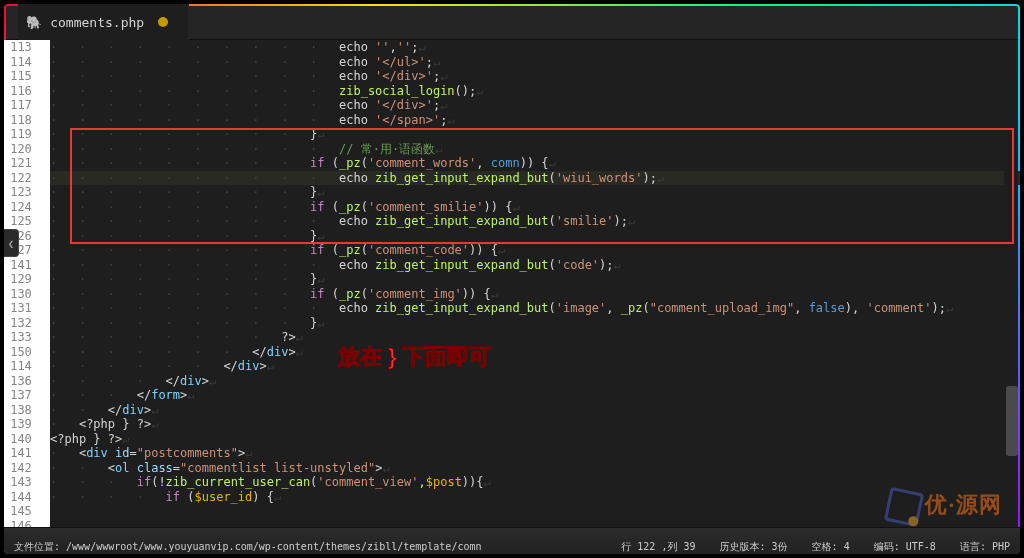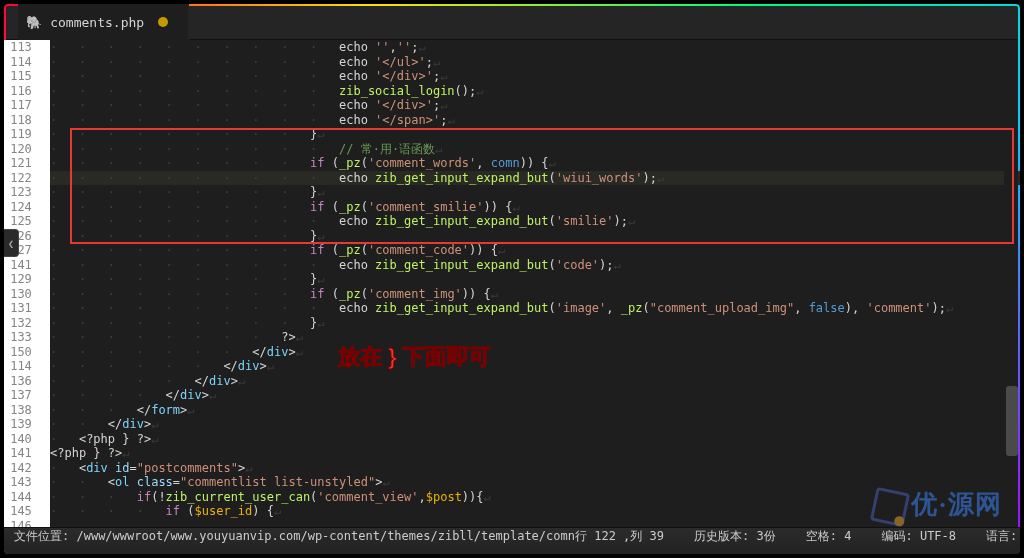--- a/index.html
+++ b/index.html
@@ -26,25 +26,25 @@
 .num,.bool{color:#569cd6}
 .com{color:#6a9955}
 .punc{color:#d4d4d4}
 .var{color:#eab308}
 .ws{color:#3a3a3a}
 .redbox{position:absolute;border:2px solid #e53935;pointer-events:none}
 .arrow-svg{position:absolute;pointer-events:none}
 .anno{position:absolute;font-size:22px;font-weight:bold;color:#e53935;-webkit-text-stroke:1px #780000;font-family:"Microsoft YaHei",sans-serif;pointer-events:none}
 .minimap{position:absolute;right:2px;top:36px;width:14px;height:460px;background:#1e1e1e}
 .mm-thumb{position:absolute;right:0;top:310px;width:12px;height:70px;background:#4a4a4a;border-radius:3px}
-.statusbar{position:absolute;bottom:0;left:0;right:0;height:26px;background:linear-gradient(#2b2b2b,#222);color:#ccc;font-size:12px;display:flex;align-items:flex-start;padding:0 10px;border-top:1px solid #111}
+.statusbar{position:absolute;bottom:0;left:0;right:0;height:26px;background:linear-gradient(#2b2b2b,#222);color:#ccc;font-size:10px;display:flex;align-items:flex-end;padding:0 10px;border-top:1px solid #111}
 .sb-left{flex:0 0 auto}
-.sb-right{flex:1;display:flex;justify-content:flex-end;gap:30px}
+.sb-right{flex:1;display:flex;justify-content:flex-end;gap:24px}
 .sb-item{white-space:nowrap}
-.watermark{position:absolute;right:18px;bottom:30px;font-size:26px;font-weight:bold;color:#3b82f6;opacity:.55;font-family:"Microsoft YaHei";letter-spacing:1px;pointer-events:none}
+.watermark{position:absolute;right:18px;bottom:30px;font-size:22px;font-weight:bold;color:#f97316;opacity:.55;font-family:"Microsoft YaHei";letter-spacing:1px;pointer-events:none}
 .wm-icon{display:inline-block;width:28px;height:28px;border:3px solid #4a5bb5;border-radius:4px;transform:rotate(12deg);vertical-align:middle;margin-right:4px;position:relative}
 .wm-icon:after{content:"";position:absolute;width:10px;height:10px;background:#e0a030;border-radius:50%;right:-3px;bottom:-3px}
 .expand-handle{position:absolute;left:0;top:225px;width:14px;height:26px;background:#2a2a2a;border:1px solid #444;border-left:none;border-radius:0 4px 4px 0;color:#aaa;display:flex;align-items:center;justify-content:center;font-size:10px}
 </style>
 </head>
 <body>
 
 <div class="frame">
 
   <div class="tabbar">
@@ -109,21 +109,20 @@
         <div class="line"><span class="indent">·   ·   ·   ·   ·   ·   ·   ·   ·   </span><span class="punc">}</span><span class="ws">↵</span></div>
         <div class="line"><span class="indent">·   ·   ·   ·   ·   ·   ·   ·   ·   </span><span class="kw">if</span><span class="punc"> (</span><span class="fn">_pz</span><span class="punc">(</span><span class="str">'comment_code'</span><span class="punc">)) {</span><span class="ws">↵</span></div>
         <div class="line"><span class="indent">·   ·   ·   ·   ·   ·   ·   ·   ·   ·   </span><span class="punc">echo </span><span class="fn">zib_get_input_expand_but</span><span class="punc">(</span><span class="str">'code'</span><span class="punc">);</span><span class="ws">↵</span></div>
         <div class="line"><span class="indent">·   ·   ·   ·   ·   ·   ·   ·   ·   </span><span class="punc">}</span><span class="ws">↵</span></div>
         <div class="line"><span class="indent">·   ·   ·   ·   ·   ·   ·   ·   ·   </span><span class="kw">if</span><span class="punc"> (</span><span class="fn">_pz</span><span class="punc">(</span><span class="str">'comment_img'</span><span class="punc">)) {</span><span class="ws">↵</span></div>
         <div class="line"><span class="indent">·   ·   ·   ·   ·   ·   ·   ·   ·   ·   </span><span class="punc">echo </span><span class="fn">zib_get_input_expand_but</span><span class="punc">(</span><span class="str">'image'</span><span class="punc">, </span><span class="fn">_pz</span><span class="punc">(</span><span class="str">"comment_upload_img"</span><span class="punc">, </span><span class="bool">false</span><span class="punc">), </span><span class="str">'comment'</span><span class="punc">);</span><span class="ws">↵</span></div>
         <div class="line"><span class="indent">·   ·   ·   ·   ·   ·   ·   ·   ·   </span><span class="punc">}</span><span class="ws">↵</span></div>
         <div class="line"><span class="indent">·   ·   ·   ·   ·   ·   ·   ·   </span><span class="punc">?&gt;</span><span class="ws">↵</span></div>
         <div class="line"><span class="indent">·   ·   ·   ·   ·   ·   ·   </span><span class="punc">&lt;/</span><span class="tag">div</span><span class="punc">&gt;</span><span class="ws">↵</span></div>
         <div class="line"><span class="indent">·   ·   ·   ·   ·   ·   </span><span class="punc">&lt;/</span><span class="tag">div</span><span class="punc">&gt;</span><span class="ws">↵</span></div>
-        <div class="line"><span class="indent">·   ·   ·   ·   ·   </span><span class="punc">&lt;/</span><span class="tag">div</span><span class="punc">&gt;</span><span class="ws">↵</span></div>
         <div class="line"><span class="indent">·   ·   ·   ·   </span><span class="punc">&lt;/</span><span class="tag">div</span><span class="punc">&gt;</span><span class="ws">↵</span></div>
         <div class="line"><span class="indent">·   ·   ·   </span><span class="punc">&lt;/</span><span class="tag">form</span><span class="punc">&gt;</span><span class="ws">↵</span></div>
         <div class="line"><span class="indent">·   ·   </span><span class="punc">&lt;/</span><span class="tag">div</span><span class="punc">&gt;</span><span class="ws">↵</span></div>
         <div class="line"><span class="indent">·   </span><span class="punc">&lt;?php } ?&gt;</span><span class="ws">↵</span></div>
         <div class="line"><span class="indent"></span><span class="punc">&lt;?php } ?&gt;</span><span class="ws">↵</span></div>
         <div class="line"><span class="indent">·   </span><span class="punc">&lt;</span><span class="tag">div</span><span class="punc"> </span><span class="attr">id</span><span class="punc">=</span><span class="val">"postcomments"</span><span class="punc">&gt;</span><span class="ws">↵</span></div>
         <div class="line"><span class="indent">·   ·   </span><span class="punc">&lt;</span><span class="tag">ol</span><span class="punc"> </span><span class="attr">class</span><span class="punc">=</span><span class="val">"commentlist list-unstyled"</span><span class="punc">&gt;</span><span class="ws">↵</span></div>
         <div class="line"><span class="indent">·   ·   ·   </span><span class="kw">if</span><span class="punc">(!</span><span class="fn">zib_current_user_can</span><span class="punc">(</span><span class="str">'comment_view'</span><span class="punc">,</span><span class="var">$post</span><span class="punc">)){</span><span class="ws">↵</span></div>
         <div class="line"><span class="indent">·   ·   ·   ·   </span><span class="kw">if</span><span class="punc"> (</span><span class="var">$user_id</span><span class="punc">) {</span><span class="ws">↵</span></div>
       </div>

